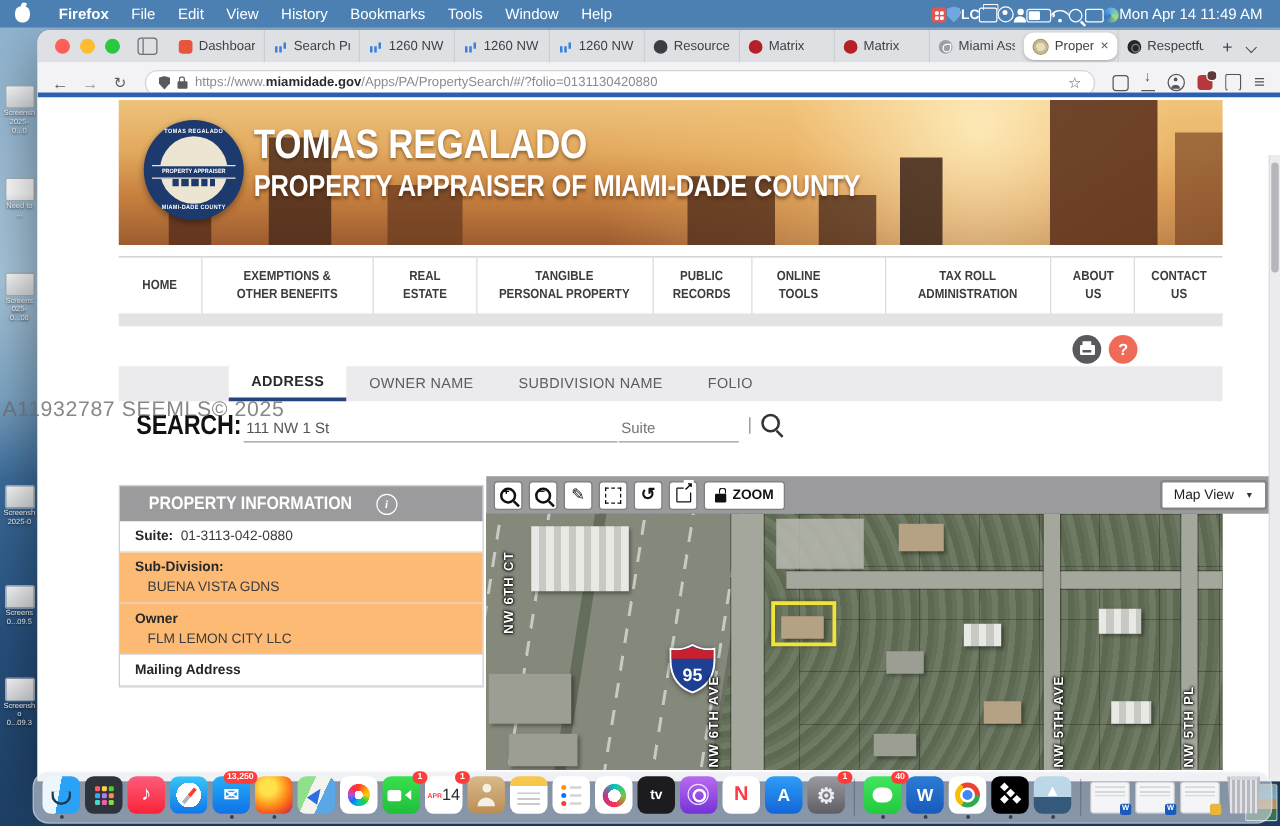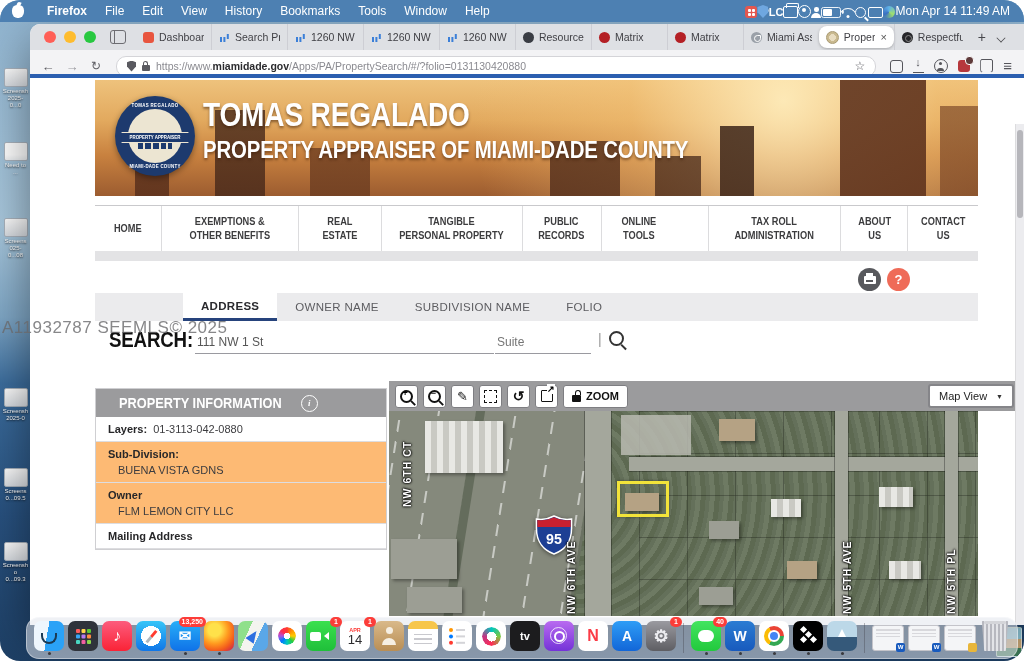--- a/index.html
+++ b/index.html
@@ -1,18 +1,18 @@
 <!DOCTYPE html>
 <html><head>
 <meta charset="utf-8">
 <style>
   html,body{margin:0;padding:0;}
   body{width:1024px;height:661px;overflow:hidden;font-family:"Liberation Sans",sans-serif;-webkit-font-smoothing:antialiased;}
   .screen{position:relative;width:1024px;height:661px;overflow:hidden;
-    background:linear-gradient(180deg,#8fb3cf 0%,#a9c8dd 34%,#7fa7c6 48%,#3c6d9d 58%,#28517f 78%,#1e4066 100%);border-radius:20px;}
+    background:linear-gradient(180deg,#8fb3cf 0%,#a9c8dd 34%,#7fa7c6 48%,#3c6d9d 58%,#28517f 78%,#1e4066 100%);}
   .pre{white-space:pre-line;}
   .cond{display:inline-block;transform:scaleX(.85);transform-origin:0 50%;letter-spacing:-.2px;}
   .condc{display:inline-block;transform:scaleX(.88);transform-origin:50% 50%;}
 
   
   .menubar{position:absolute;left:0;top:0;width:1024px;height:22px;background:#4d80b2;display:flex;align-items:center;color:#fff;font-size:12px;z-index:40;}
   .menubar .apple{width:12px;height:13px;background:#fff;border-radius:40% 40% 46% 46%;margin:0 14px 0 12px;position:relative;}
   .menubar .apple::before{content:"";position:absolute;right:3px;top:-3px;width:4px;height:4px;background:#fff;border-radius:60% 0 60% 0;transform:rotate(20deg);}
   .mitem{padding:0 9px;line-height:22px;}
   .mitem.b{font-weight:bold;}
@@ -248,21 +248,21 @@
   .di-mail{background:linear-gradient(#27aef8,#0f72e8);font-size:15px;}
   .di-mail::before{content:"\2709";}
   .di-firefox{background:radial-gradient(circle at 35% 30%,#ffe14a 0 22%,#ff9a1f 48%,#f35b1c 72%,#c2185b 100%);}
   .di-maps{background:linear-gradient(115deg,#8fe08b 0 34%,#f4f4ef 34% 62%,#5aa7e8 62%);}
   .di-maps::before{content:"";width:0;height:0;border-left:5px solid transparent;border-right:5px solid transparent;border-bottom:12px solid #2e6fe0;transform:rotate(35deg);}
   .di-photos{background:#fff;}
   .di-photos::before{content:"";width:18px;height:18px;border-radius:50%;background:conic-gradient(#ff3b30,#ff9500,#ffcc00,#28cd41,#00c7be,#007aff,#af52de,#ff2d55,#ff3b30);-webkit-mask:radial-gradient(circle,transparent 0 3.4px,#000 3.4px);mask:radial-gradient(circle,transparent 0 3.4px,#000 3.4px);}
   .di-facetime{background:linear-gradient(#3ae04e,#1fbf3a);}
   .di-facetime::before{content:"";width:11px;height:9px;background:#fff;border-radius:2px;margin-left:-4px;}
   .di-facetime::after{content:"";width:0;height:0;border:4.4px solid transparent;border-right:5px solid #fff;margin-left:-1px;}
-  .di-calendar{background:#fff;flex-direction:column;gap:0;}
+  .di-calendar{background:#fff;flex-direction:row;gap:0;}
   .cal-m{font-size:5.5px;color:#fc3d39;font-weight:bold;line-height:6px;margin-top:2px;}
   .cal-d{font-size:13px;color:#2c2c2e;font-weight:normal;line-height:14px;}
   .di-contacts{background:linear-gradient(#d9b98a,#b98e55);}
   .di-contacts::before{content:"";position:absolute;left:11.5px;top:6px;width:7px;height:7px;background:#f6efe3;border-radius:50%;}
   .di-contacts::after{content:"";position:absolute;left:8px;bottom:6px;width:14px;height:7px;background:#f6efe3;border-radius:7px 7px 0 0;}
   .di-notes{background:linear-gradient(#f7c64b 0 8px,#fff 8px);}
   .di-notes::after{content:"";position:absolute;left:6px;top:13px;width:18px;height:10px;background:repeating-linear-gradient(#c9c9ce 0 1.4px,transparent 1.4px 4.4px);}
   .di-reminders{background:#fff;}
   .di-reminders::before{content:"";position:absolute;left:7px;top:7px;width:4px;height:4px;border-radius:50%;background:#ff9500;box-shadow:0 6.4px 0 #007aff,0 12.8px 0 #ff3b30;}
   .di-reminders::after{content:"";position:absolute;left:14px;top:8px;width:9px;height:2px;background:#d4d4d8;box-shadow:0 6.4px 0 #d4d4d8,0 12.8px 0 #d4d4d8;}
@@ -527,21 +527,21 @@
           <span class="sep">|</span>
           <span class="mag2"></span>
         </div>
 
         <div class="propinfo">
           <div class="pheader">
             <span class="condc">PROPERTY INFORMATION</span>
             <span class="infoi">i</span>
           </div>
           <div class="prow">
-            <span class="plabel">Layers:</span><span class="pval">01-3113-042-0880</span>
+            <span class="plabel">Suite:</span><span class="pval">01-3113-042-0880</span>
           </div>
           <div class="prow alt">
             <span class="plabel">Sub-Division:</span>
             <div class="pvline">BUENA VISTA GDNS</div>
           </div>
           <div class="prow alt">
             <span class="plabel">Owner</span>
             <div class="pvline">FLM LEMON CITY LLC</div>
           </div>
           <div class="prow">

